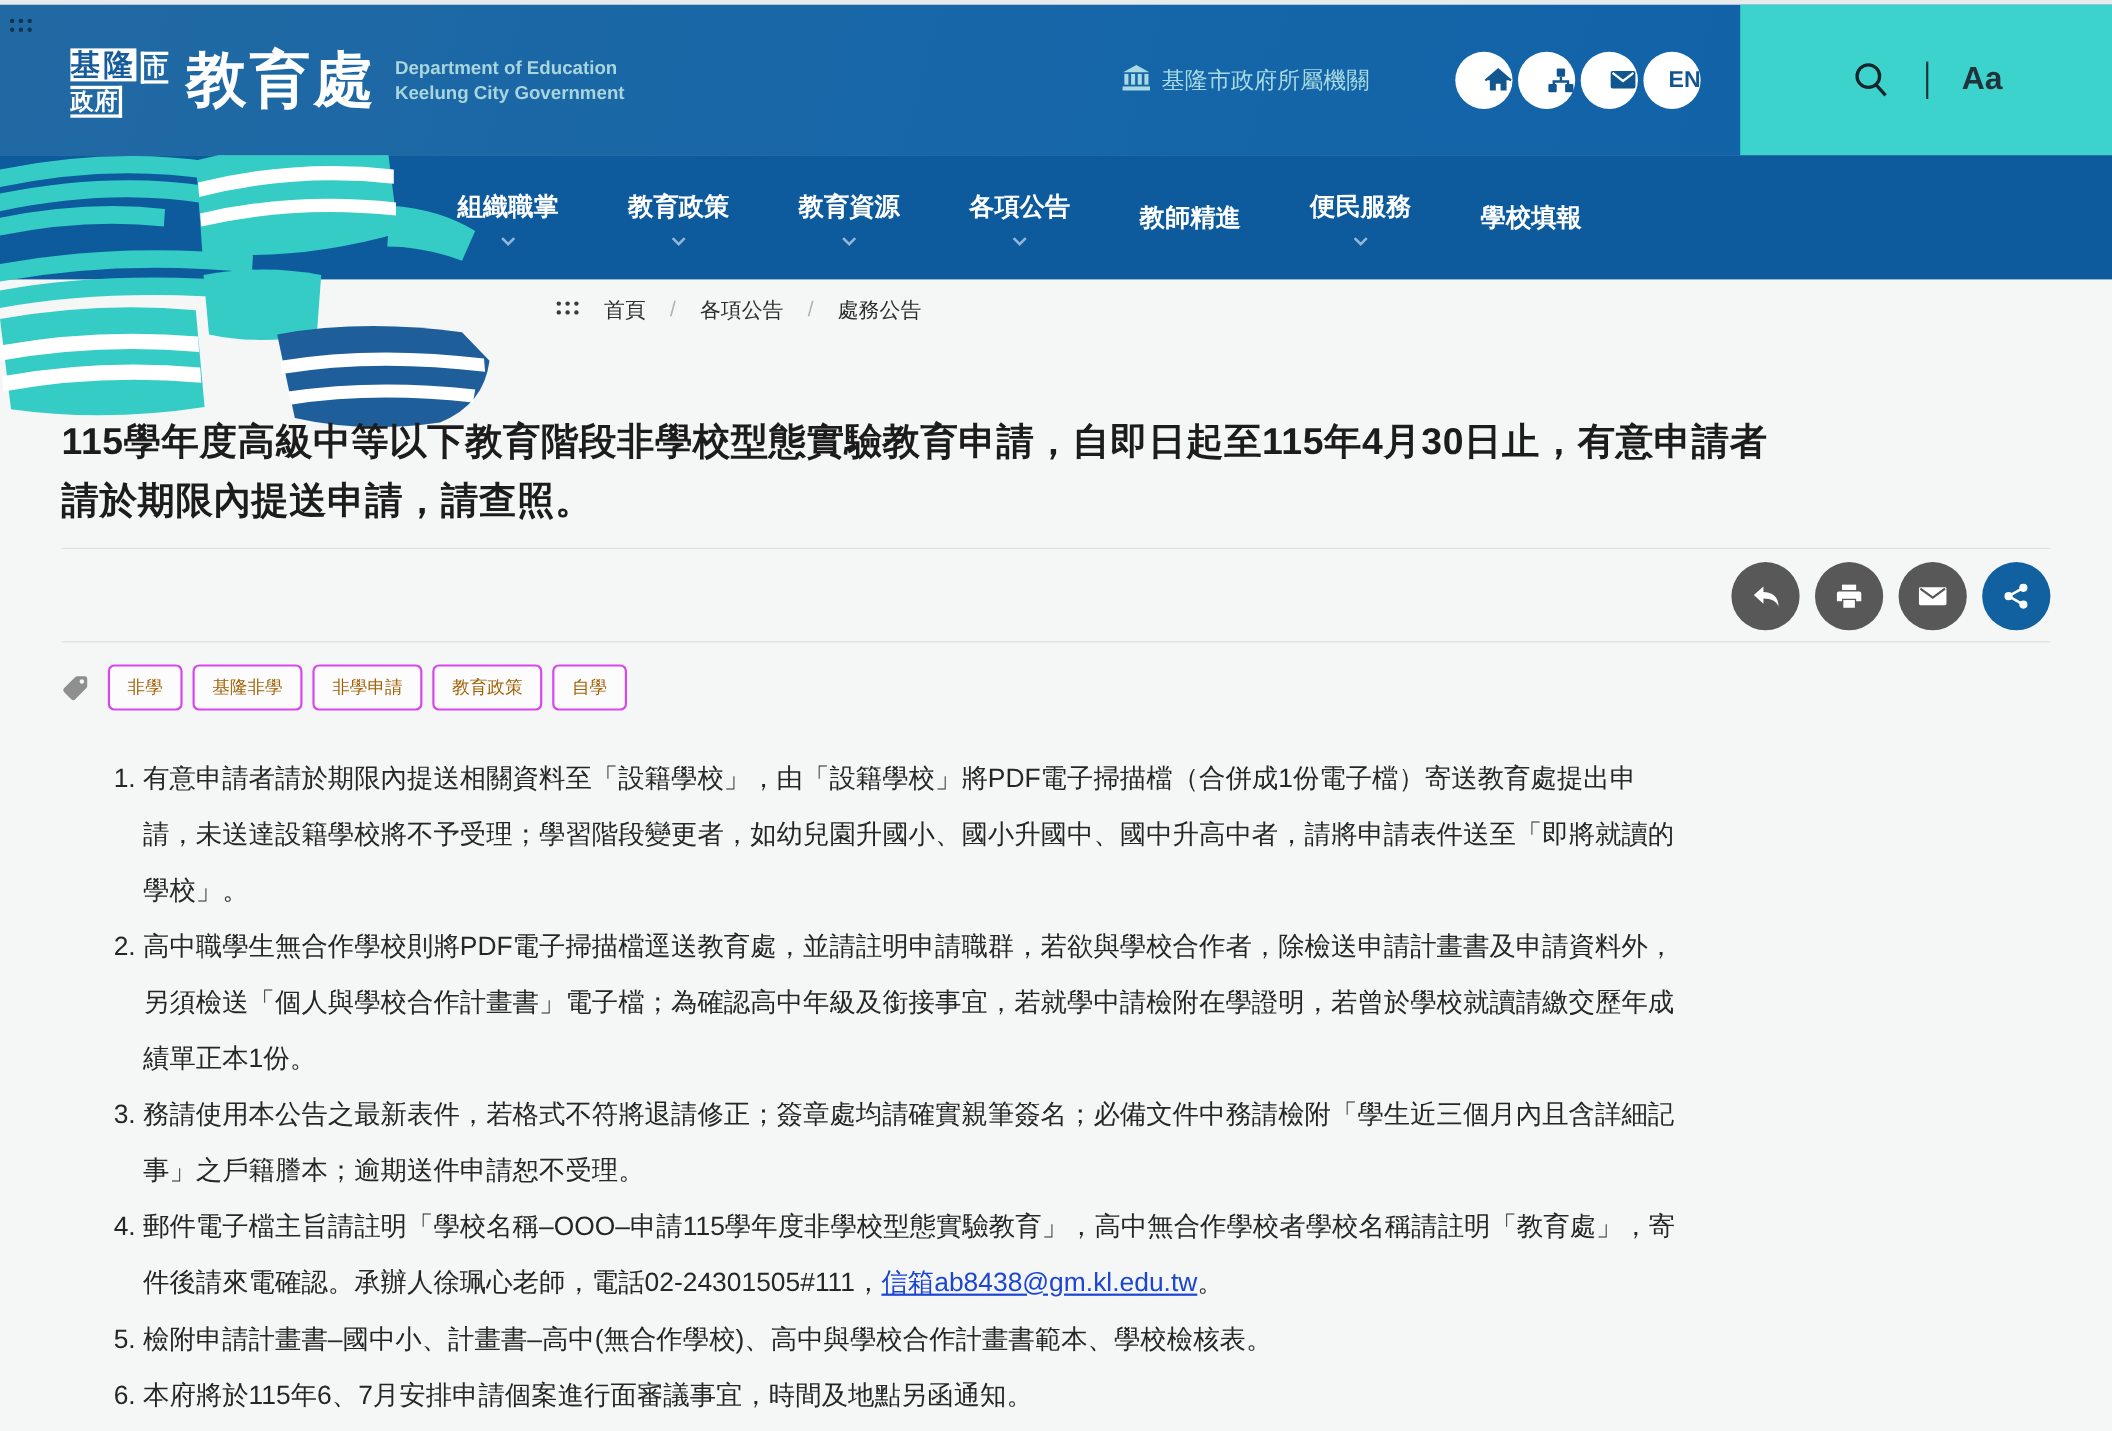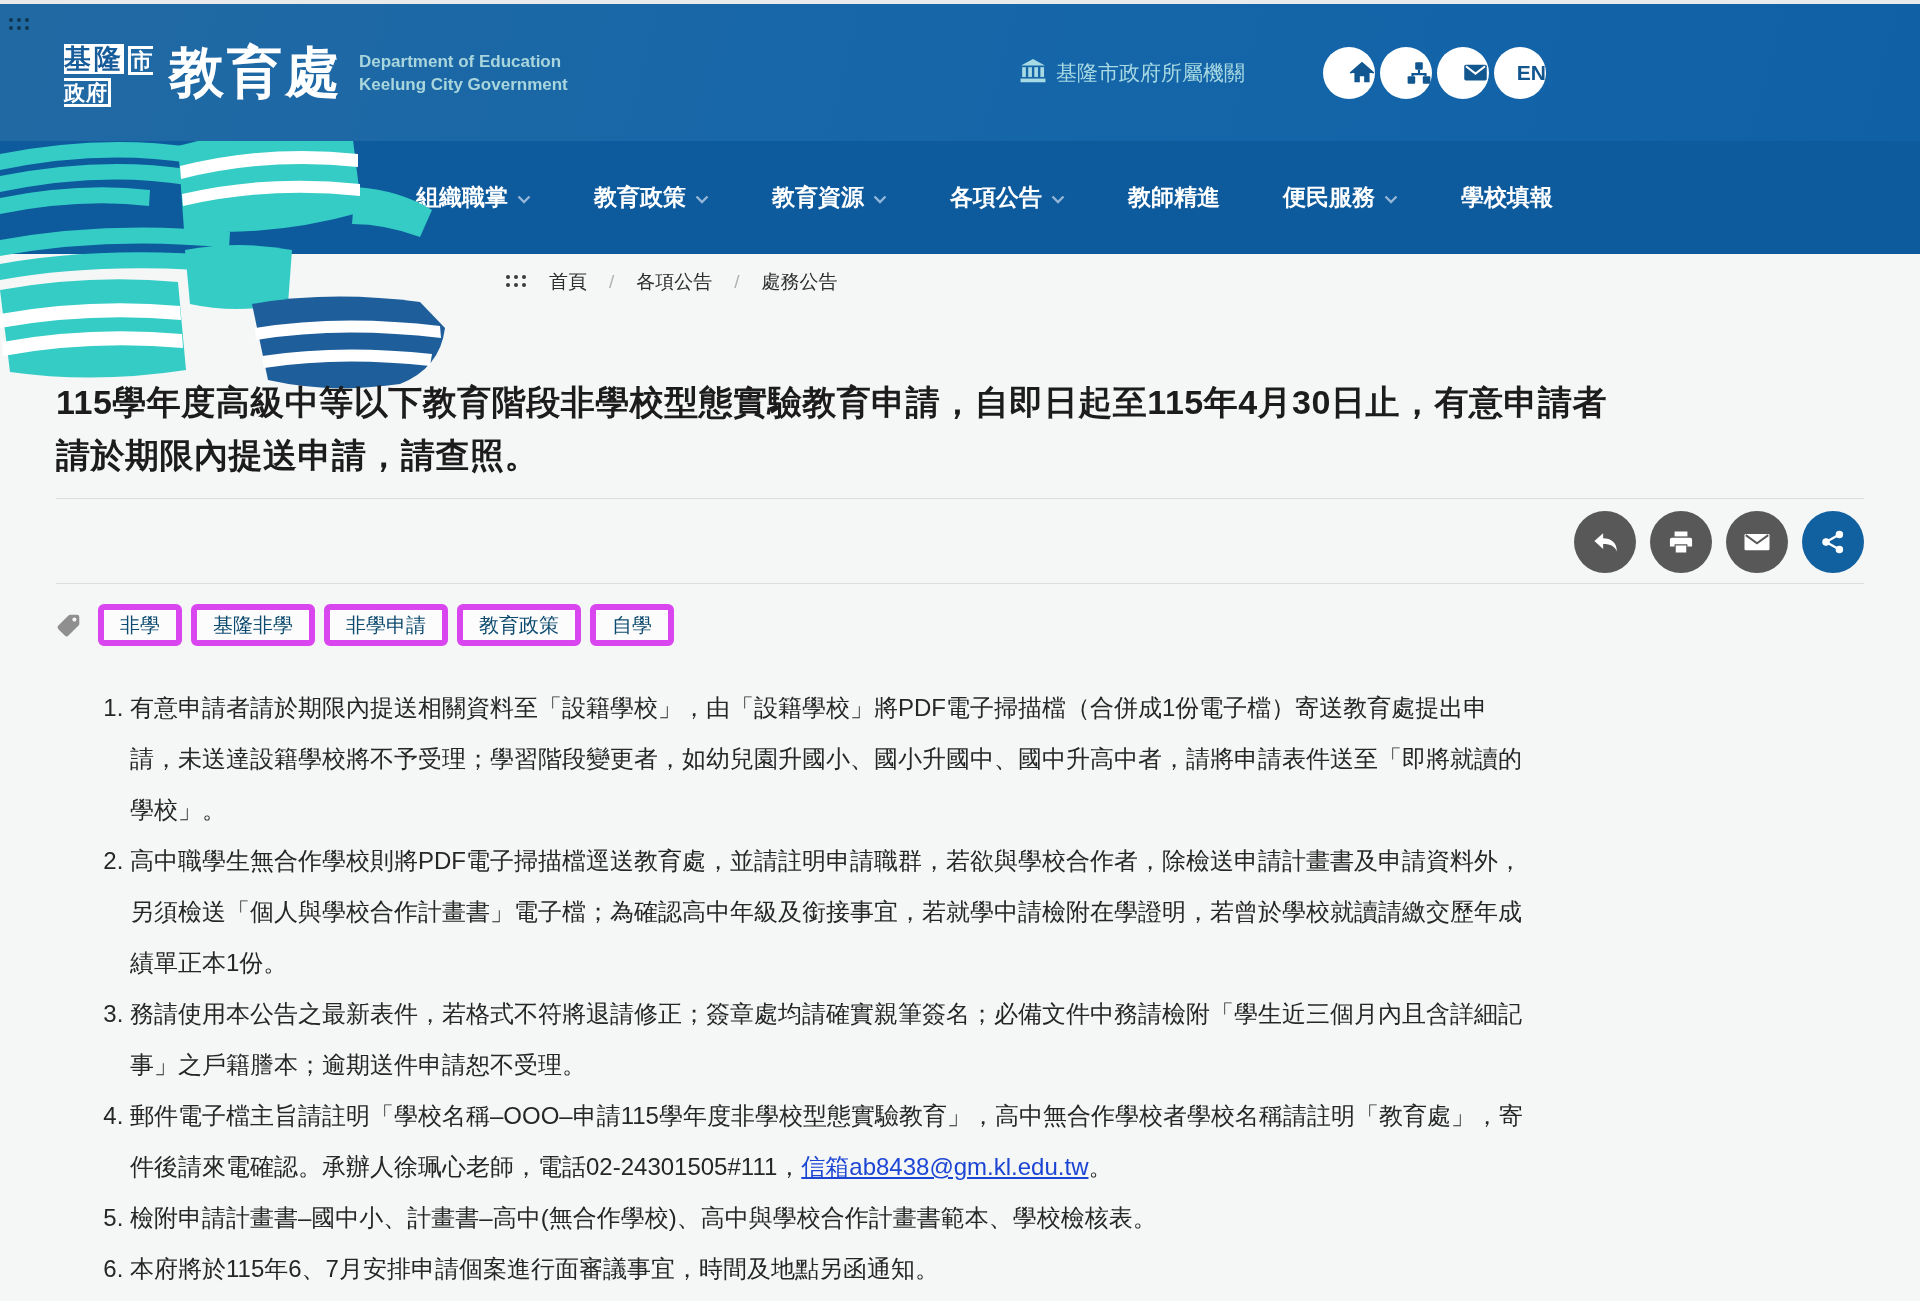--- a/index.html
+++ b/index.html
@@ -26,21 +26,21 @@
   .quick-links { display:flex; align-items:center; gap:5px; }
   .circle-btn { width:52px; height:52px; border-radius:50%; background:#fff; color:#11568f; display:flex; align-items:center; justify-content:flex-end; cursor:pointer; font-weight:700; font-size:21px; }
 
   .teal-box { position:absolute; right:0; top:0; width:338px; height:137px; background:#3dd3cd; display:flex; align-items:center; justify-content:center; gap:30px; }
   .search-btn { cursor:pointer; display:flex; }
   .vdiv { width:2px; height:34px; background:#22313a; }
   .font-size-btn { font-size:29px; font-weight:700; color:#22313a; cursor:pointer; }
 
   
   .nav { position:relative; height:113px; background:#0d5a9c; display:flex; align-items:center; padding-left:416px; gap:63px; z-index:1; }
-  .nav-item { display:flex; align-items:center; gap:9px; color:#fff; font-size:23px; font-weight:700; cursor:pointer; white-space:nowrap; }
+  .nav-item { display:flex; align-items:center; gap:9px; color:#fff; font-size:23px; font-weight:700; cursor:pointer; white-space:nowrap;flex-direction:column; }
   .chev { display:flex; margin-top:3px; }
 
   
   .waves { position:absolute; left:0; top:128px; z-index:2; pointer-events:none; }
 
   
   .breadcrumb { position:relative; height:56px; display:flex; align-items:center; gap:22px; padding-left:506px; font-size:19px; color:#2e2e2e; z-index:3; }
   .crumb-dots { color:#3a3a3a; }
   .crumb-link { cursor:pointer; color:#2e2e2e; text-decoration:none; }
   .crumb-sep { color:#b2b2b2; }
@@ -50,21 +50,21 @@
   .article-title { margin-top:66px; width:1555px; font-size:34px; line-height:53px; font-weight:700; color:#1c1c1c; letter-spacing:0.5px; }
   .rule { border:none; border-top:1px solid #dedede; }
   .rule-1 { margin-top:16px; }
   .rule-2 { margin-top:10px; }
   .actions { margin-top:12px; display:flex; justify-content:flex-end; gap:14px; }
   .action-btn { width:62px; height:62px; border-radius:50%; background:#585858; display:flex; align-items:center; justify-content:center; cursor:pointer; }
   .action-btn.share { background:#11609f; }
 
   .tags-row { margin-top:20px; display:flex; align-items:center; gap:9px; }
   .tag-icon-wrap { margin-right:7px; display:flex; }
-  .tag-pill { height:42px; padding:0 16px; display:flex; align-items:center; background:#fcfcfd; border:6px solid #d946ef; border-radius:6px; font-size:20px; color:#0c4a6e; cursor:pointer; }
+  .tag-pill { height:42px; padding:0 16px; display:flex; align-items:center; background:#fcfcfd; border:2px solid #d946ef; border-radius:6px; font-size:16px; color:#a16207; cursor:pointer; }
 
   .body-list { margin:36px 0 0 0; padding-left:74px; width:1475px; font-size:24px; line-height:51px; color:#262626; }
   .body-list li { margin:0; }
   .mail-link { color:#1c45d4; text-decoration:underline; cursor:pointer; }
 </style>
 </head>
 <body>
 
 <div class="page">
 
@@ -124,20 +124,32 @@
                 <path d="M3.5 6.5 L12 13 L20.5 6.5" fill="none" stroke="#ffffff" stroke-width="1.8"></path>
               </svg>
           </span>
         </a>
         <a class="circle-btn">
           <span>EN</span>
         </a>
       </div>
     </div>
 
+    <div class="teal-box">
+      <a class="search-btn">
+        <span style="display:flex">
+          <svg width="40" height="40" viewBox="0 0 32 32" fill="none" stroke="#17242c" stroke-width="2.4">
+              <circle cx="14" cy="13" r="8.2"></circle>
+              <line x1="19.8" y1="19.4" x2="26.5" y2="27"></line>
+            </svg>
+        </span>
+      </a>
+      <span class="vdiv"></span>
+      <a class="font-size-btn">Aa</a>
+    </div>
   </header>
 
   <nav class="nav">
     <a class="nav-item">
       <span>組織職掌</span>
       <span class="chev">
           <svg width="14" height="9" viewBox="0 0 14 9" fill="none" stroke="#93b6d8" stroke-width="2.4">
             <path d="M1.5 1.5 L7 7 L12.5 1.5"></path>
           </svg>
         </span>

